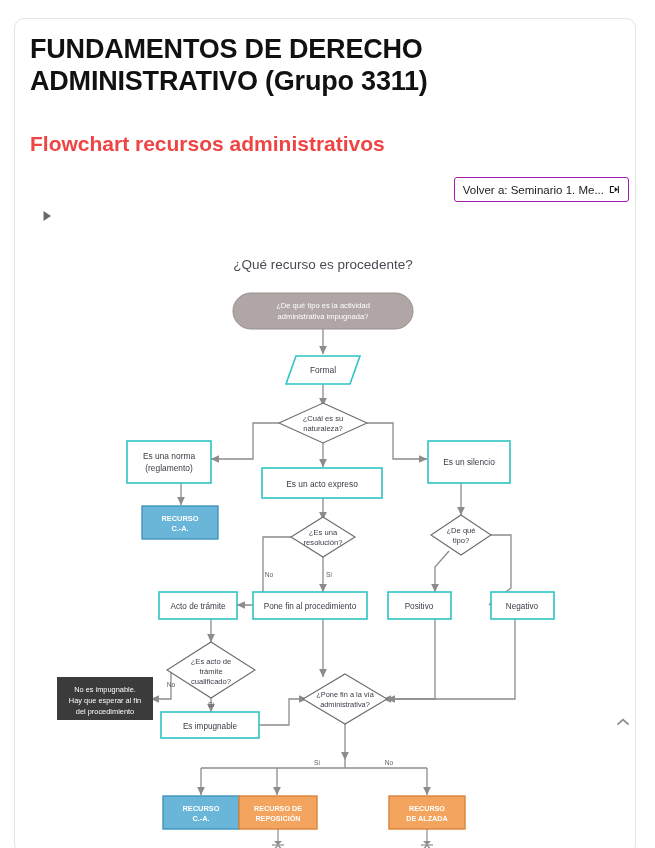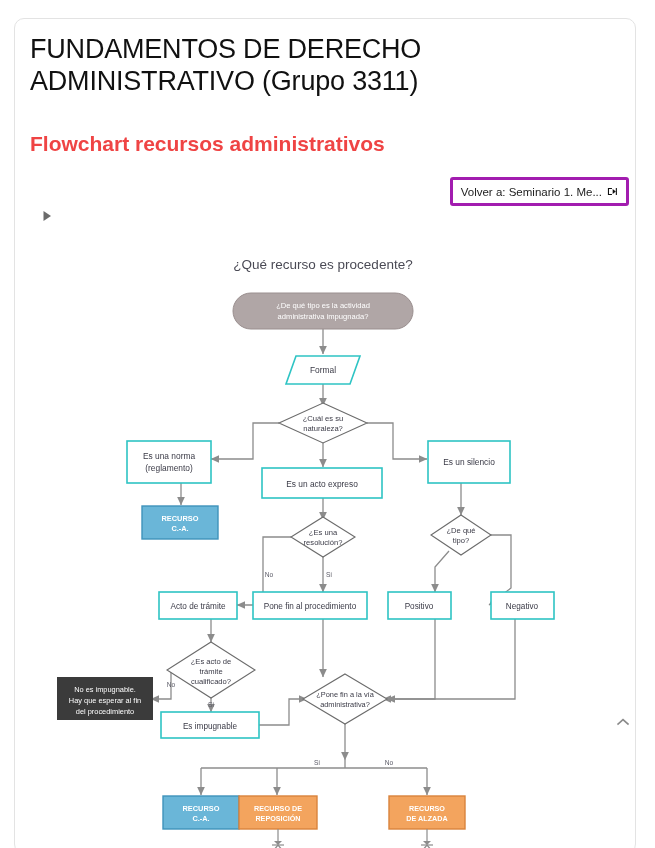--- a/index.html
+++ b/index.html
@@ -6,27 +6,27 @@
   body{width:655px;height:848px;font-family:"Liberation Sans",sans-serif;overflow:hidden;}
 
   .page{position:absolute;left:0;top:0;width:655px;height:848px;background:#fff;}
 
   
   .card{position:absolute;left:14px;top:18px;width:622px;height:836px;
         background:#ffffff;border:1px solid #e3e3e3;border-radius:10px;box-sizing:border-box;
         box-shadow:0 0 0 0 rgba(0,0,0,0);overflow:hidden;}
 
   .course-title{position:absolute;left:15px;top:14px;width:560px;
-        font-size:27px;line-height:32px;font-weight:normal;color:#111;letter-spacing:-0.2px;}
+        font-size:27px;line-height:32px;font-weight:bold;color:#111;letter-spacing:-0.2px;}
 
   .section-title{position:absolute;left:15px;top:112px;width:560px;
         font-size:21px;line-height:26px;font-weight:bold;color:#ef4444;}
 
   .backbtn{position:absolute;right:6px;top:158px;height:23px;
-        border:3px solid #a21caf;border-radius:3px;background:#fff;
+        border:1px solid #a21caf;border-radius:3px;background:#fff;
         display:flex;align-items:center;gap:5px;padding:0 8px;font-size:11.5px;color:#222;cursor:pointer;}
   .backbtn .ico{display:inline-flex;align-items:center;}
 
   .playmark{position:absolute;left:27px;top:190px;width:12px;height:14px;display:flex;align-items:center;}
 
   .chevup{position:absolute;left:600px;top:695px;width:16px;height:16px;
         display:flex;align-items:center;justify-content:center;color:#8a8a8a;}
 
   .stage{position:absolute;left:0px;top:196px;width:620px;height:640px;}
   .stage svg{display:block;}

